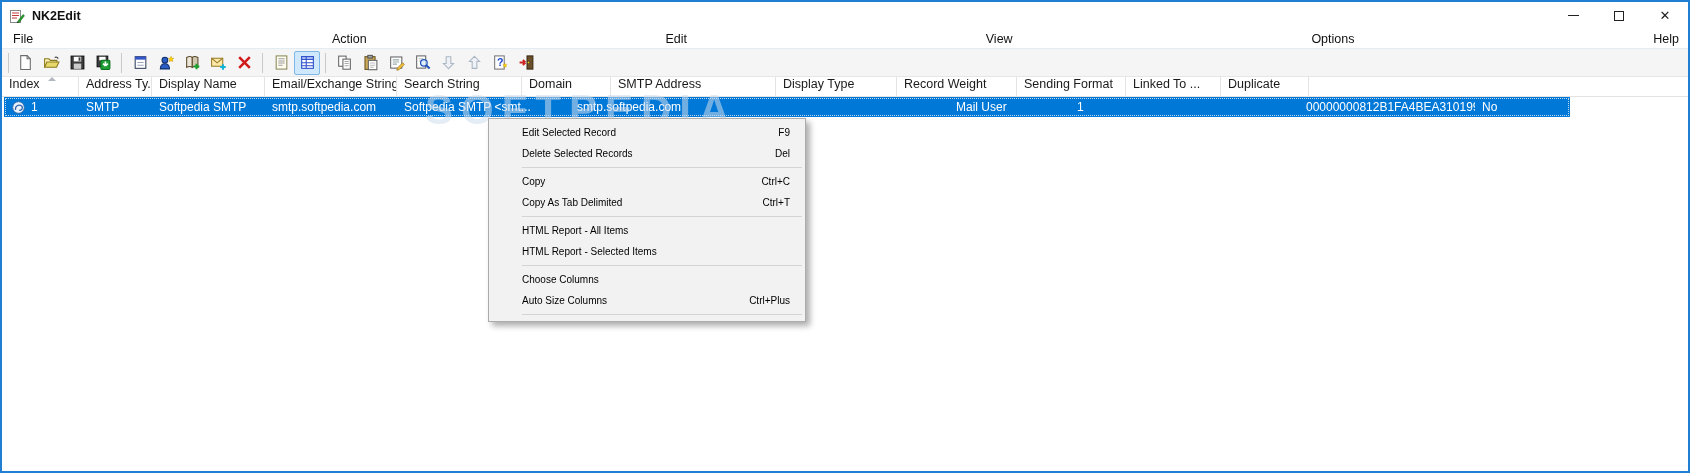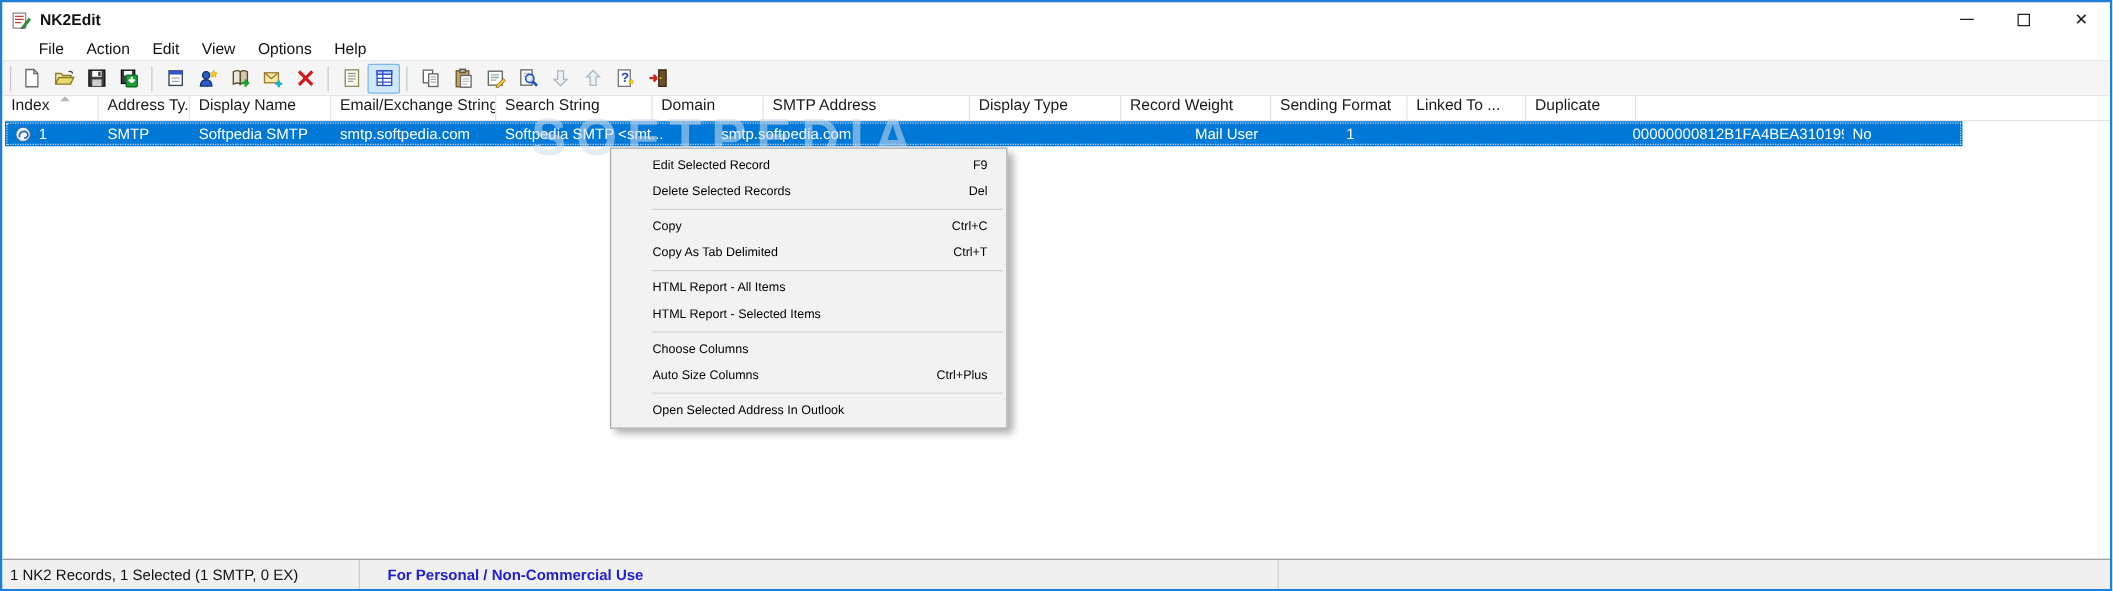--- a/index.html
+++ b/index.html
@@ -14,21 +14,21 @@
   .app-icon { width:16px; height:16px; margin-left:7px; }
   .title-text { font-size:12.5px; color:#111; margin-left:7px; }
   .win-controls { margin-left:auto; display:flex; height:100%; }
   .win-btn { width:46px; height:100%; display:flex; align-items:center; justify-content:center; }
   .glyph-min { width:11px; height:1px; background:#222; }
   .glyph-max { width:10px; height:10px; border:1px solid #222; }
   .glyph-close { font-size:13px; color:#222; line-height:1; }
 
   
   .menubar { position:absolute; left:0; top:27px; right:0; height:19px; background:#fff;
-             display:flex; align-items:center; padding-left:20px; }
+             display:flex; align-items:center; padding-left:2px;justify-content:space-between; }
   .menu-item { font-size:12.5px; color:#111; padding:2px 9px; }
 
   
   .toolbar { position:absolute; left:0; top:46px; right:0; height:29px; background:#f5f5f5;
              border-top:1px solid #e4ecf3; border-bottom:1px solid #e6e6e6;
              display:flex; align-items:center; padding-left:3px; }
   .tb-grip { width:1px; height:20px; background:#c9c9c9; margin:0 3px; }
   .tb-btn { width:26px; height:24px; display:flex; align-items:center; justify-content:center;
             border:1px solid transparent; border-radius:2px; }
   .tb-btn svg { width:17px; height:17px; }
@@ -370,25 +370,16 @@
     <div class="cm-sep"></div>
     <div class="cm-item">
       <span>Choose Columns</span>
       <span class="cm-shortcut"></span>
     </div>
     <div class="cm-item">
       <span>Auto Size Columns</span>
       <span class="cm-shortcut">Ctrl+Plus</span>
     </div>
     <div class="cm-sep"></div>
-    <div class="cm-item">
-      <span>Open Selected Address In Outlook</span>
-      <span class="cm-shortcut"></span>
-    </div>
-  </div>
-
-  <div class="statusbar">
-    <div class="sb-panel1">1 NK2 Records, 1 Selected  (1 SMTP,  0 EX)</div>
-    <div class="sb-panel2">For Personal / Non-Commercial Use</div>
-    <div class="sb-panel3"></div>
-  </div>
+  </div>
+
 
 </div>
 
 </body></html>

